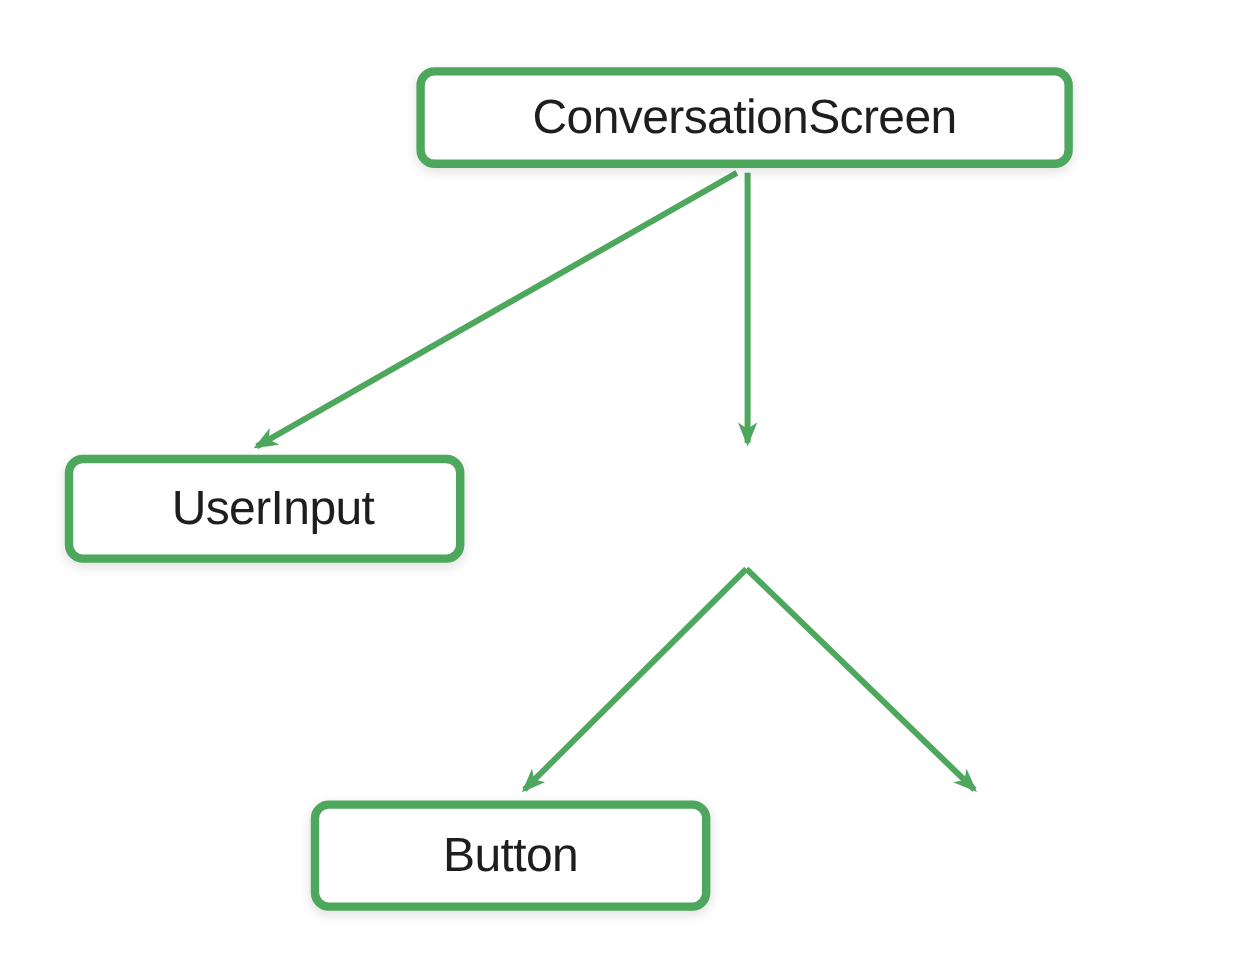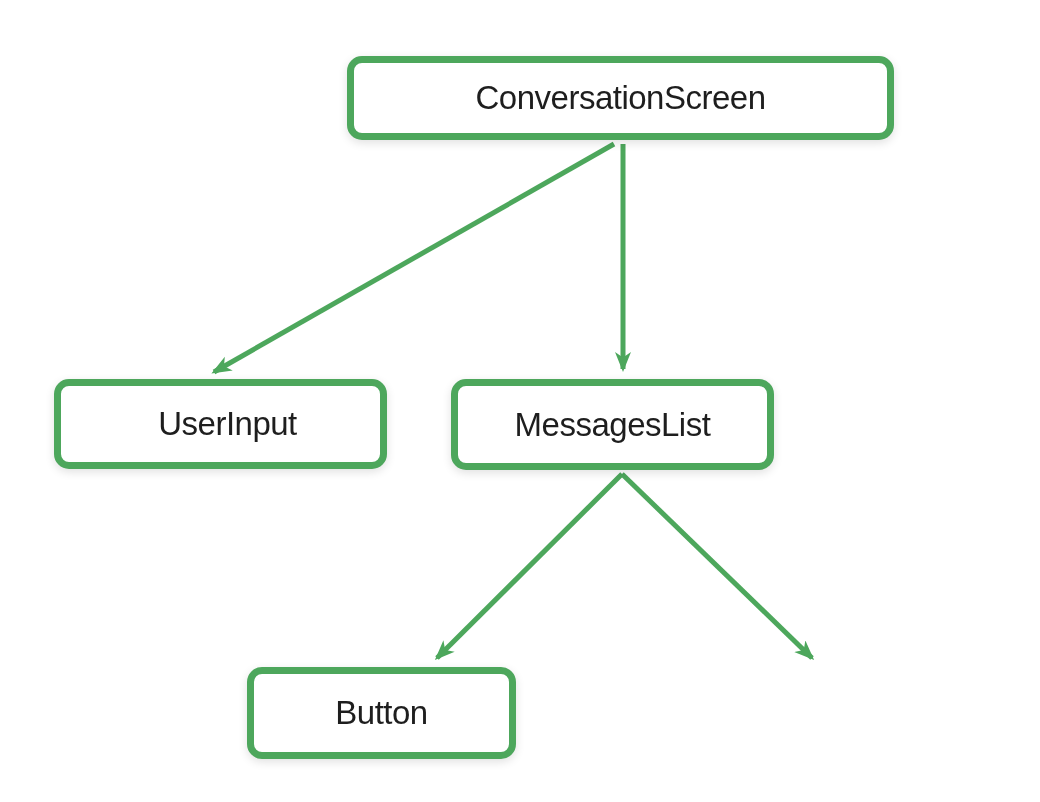--- a/index.html
+++ b/index.html
@@ -39,30 +39,30 @@
     position: absolute;
     display: flex;
     align-items: center;
     justify-content: center;
     background: var(--node-fill);
     border: 7px solid var(--accent-green);
     border-radius: 15px;
     box-shadow: 0 3px 10px rgba(0,0,0,0.12);
   }
   .node-label {
-    font-size: 33px;
+    font-size: 40px;
     font-weight: 400;
     color: var(--text-color);
     letter-spacing: -0.5px;
     white-space: nowrap;
   }
   #node-conversation-screen { left: 347px; top: 56px;  width: 547px; height: 84px; }
   #node-user-input          { left: 54px;  top: 379px; width: 333px; height: 90px; padding-left: 14px; }
   #node-messages-list       { left: 451px; top: 379px; width: 323px; height: 91px; }
-  #node-button              { left: 247px; top: 667px; width: 269px; height: 92px; justify-content: center; }
+  #node-button              { left: 259px; top: 667px; width: 333px; height: 92px; justify-content: center; }
   #node-lazy-column         { left: 671px; top: 667px; width: 337px; height: 92px; }
 </style>
 </head>
 <body>
 
 <div class="stage">
 
   <svg class="edges-layer" viewBox="0 0 1040 802" xmlns="http://www.w3.org/2000/svg" aria-hidden="true">
     <defs>
       <marker id="arrow" markerUnits="userSpaceOnUse" markerWidth="22" markerHeight="18" refX="17" refY="8" orient="auto">
@@ -76,22 +76,19 @@
   </svg>
 
   <div class="node" id="node-conversation-screen">
     <span class="node-label">ConversationScreen</span>
   </div>
 
   <div class="node" id="node-user-input">
     <span class="node-label">UserInput</span>
   </div>
 
-  <div class="node" id="node-messages-list">
-    <span class="node-label">MessagesList</span>
-  </div>
 
   <div class="node" id="node-button">
     <span class="node-label">Button</span>
   </div>
 
 
 </div>
 
 </body></html>

